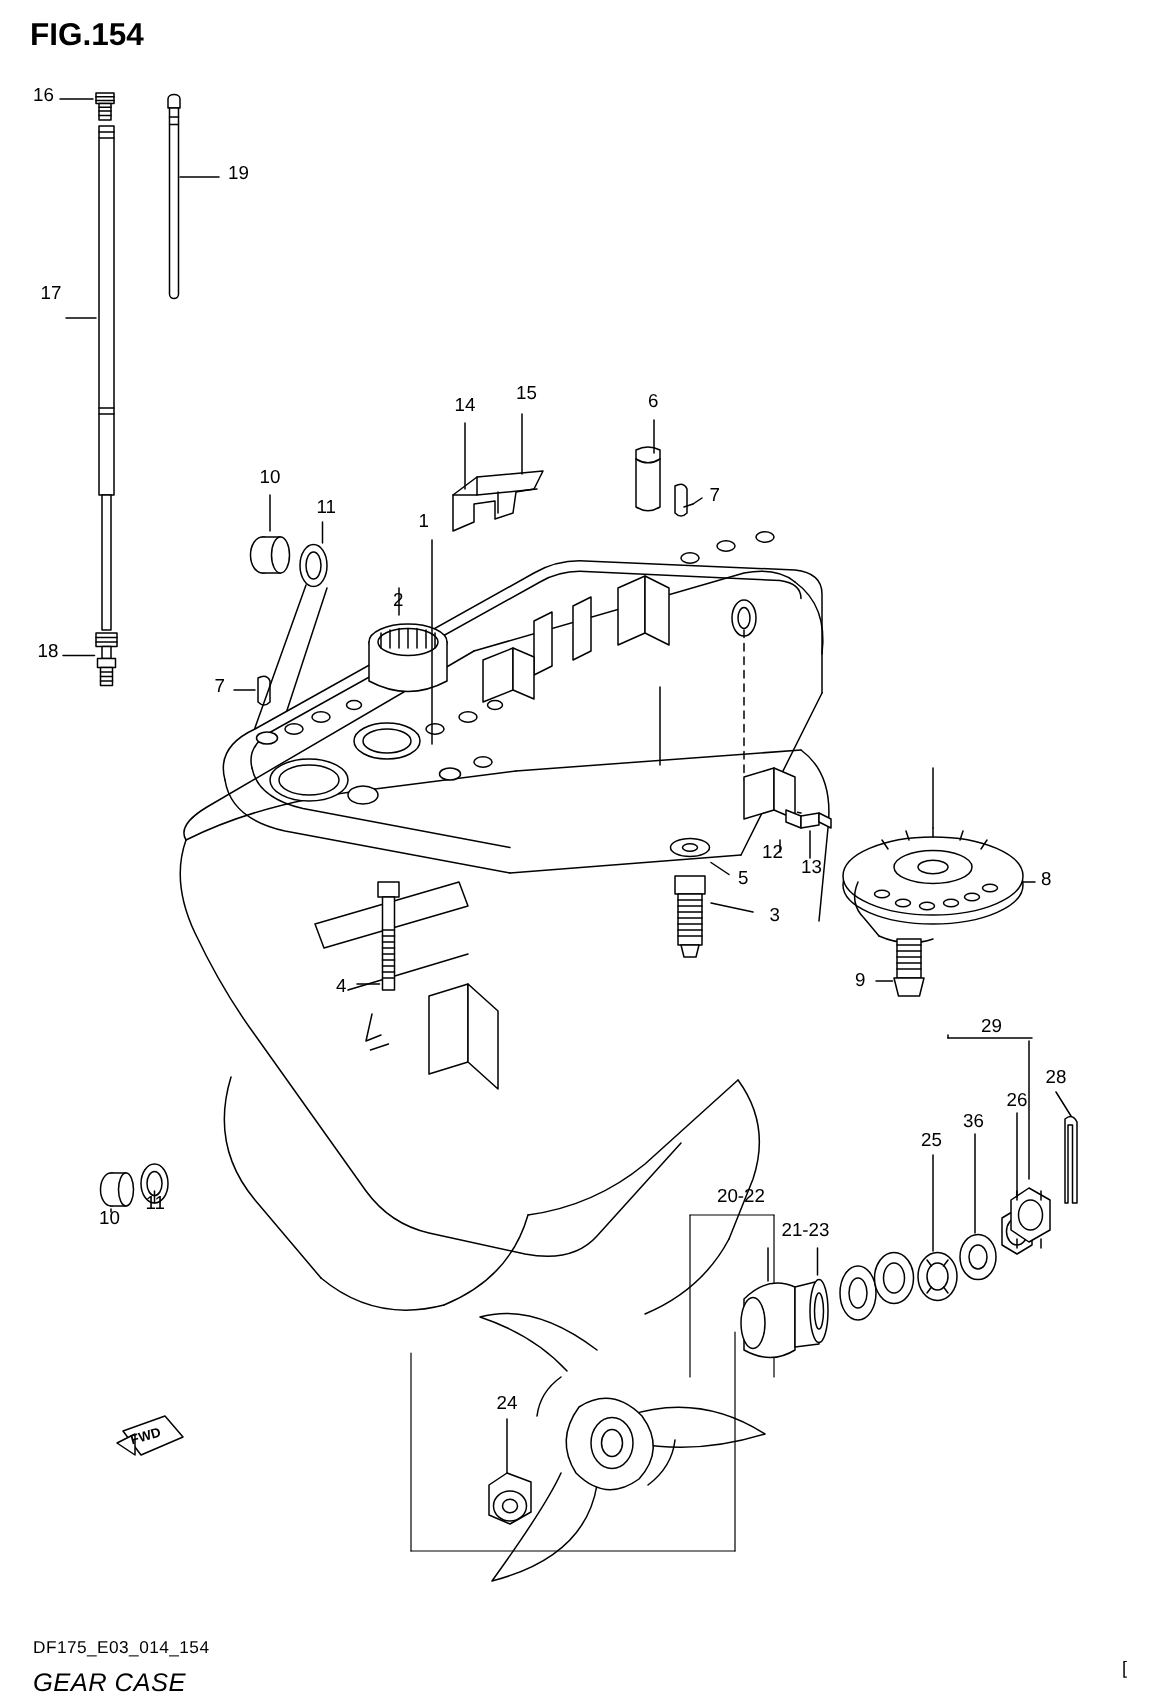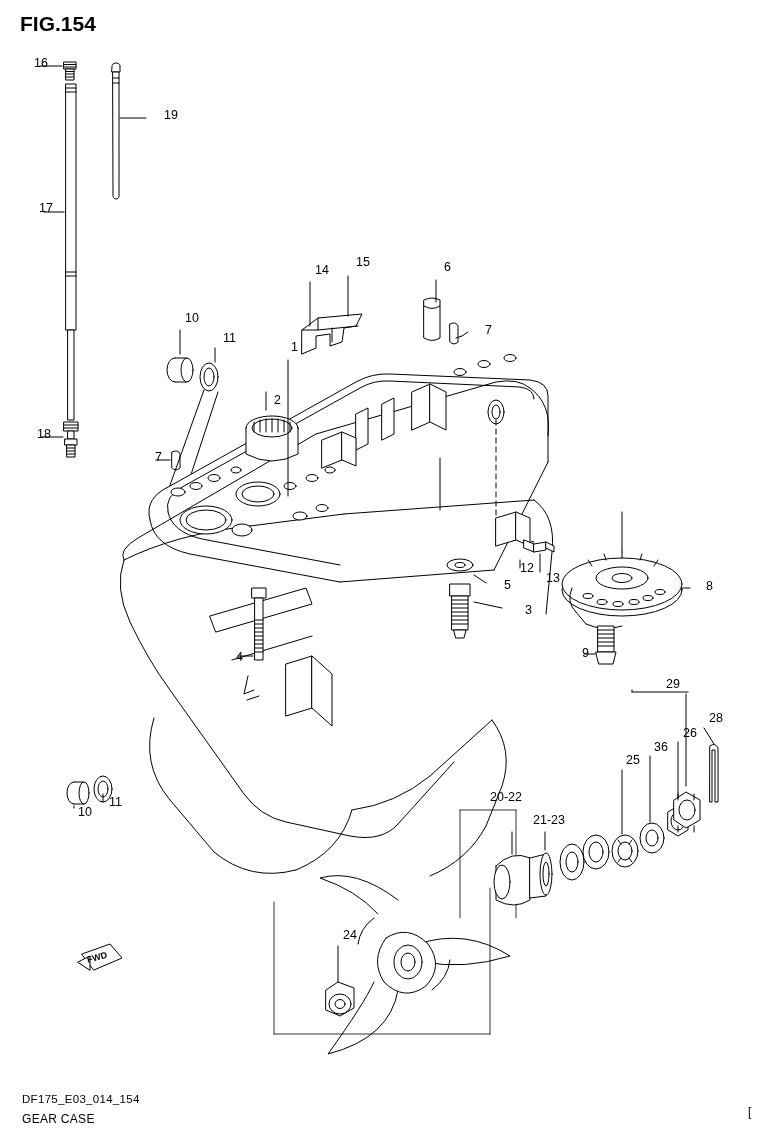--- a/index.html
+++ b/index.html
@@ -32,43 +32,43 @@
     position: absolute;
     left: 22px;
     top: 1093px;
     font-size: 11.5px;
     letter-spacing: 0.3px;
   }
   .footer-name {
     position: absolute;
     left: 22px;
     top: 1112px;
-    font-size: 12px;
+    font-size: 17px;
     letter-spacing: 0.3px;
+    font-style: italic;
   }
   .footer-mark {
     position: absolute;
     left: 748px;
     top: 1105px;
     font-size: 12px;
   }
   svg.art {
     position: absolute;
     left: 0;
     top: 0;
     width: 767px;
     height: 1137px;
   }
   .lbl {
     position: absolute;
     font-size: 12.5px;
     font-family: "Liberation Sans", sans-serif;
     color: #000;
     white-space: nowrap;
-    margin-left: 12px;
   }
 </style>
 </head>
 <body>
 
 <div id="page">
 
   <div class="fig-title">FIG.154</div>
 
   <svg class="art" viewBox="0 0 767 1137" xmlns="http://www.w3.org/2000/svg">
@@ -363,21 +363,21 @@
         <path d="M82 954 l28 -10 l12 14 l-28 12 z" fill="#fff"></path>
         <path d="M78 962 l12 -6 l0 14 z" fill="#fff"></path>
       </g>
 
     </g>
     <text x="88" y="963" font-family="Liberation Sans, sans-serif" font-size="9" font-weight="bold" transform="rotate(-16 88 963)">FWD</text>
   </svg>
 
   <div class="lbl" style="left:22px;  top:56px;">16</div>
   <div class="lbl" style="left:152px; top:108px;">19</div>
-  <div class="lbl" style="left:27px;  top:201px;text-align:right;">17</div>
+  <div class="lbl" style="left:27px;  top:188px;text-align:right;">17</div>
   <div class="lbl" style="left:25px;  top:427px;">18</div>
   <div class="lbl" style="left:303px; top:263px;">14</div>
   <div class="lbl" style="left:344px; top:255px;">15</div>
   <div class="lbl" style="left:432px; top:260px;">6</div>
   <div class="lbl" style="left:473px; top:323px;">7</div>
   <div class="lbl" style="left:173px; top:311px;">10</div>
   <div class="lbl" style="left:211px; top:331px;">11</div>
   <div class="lbl" style="left:279px; top:340px;">1</div>
   <div class="lbl" style="left:262px; top:393px;">2</div>
   <div class="lbl" style="left:143px; top:450px;">7</div>

